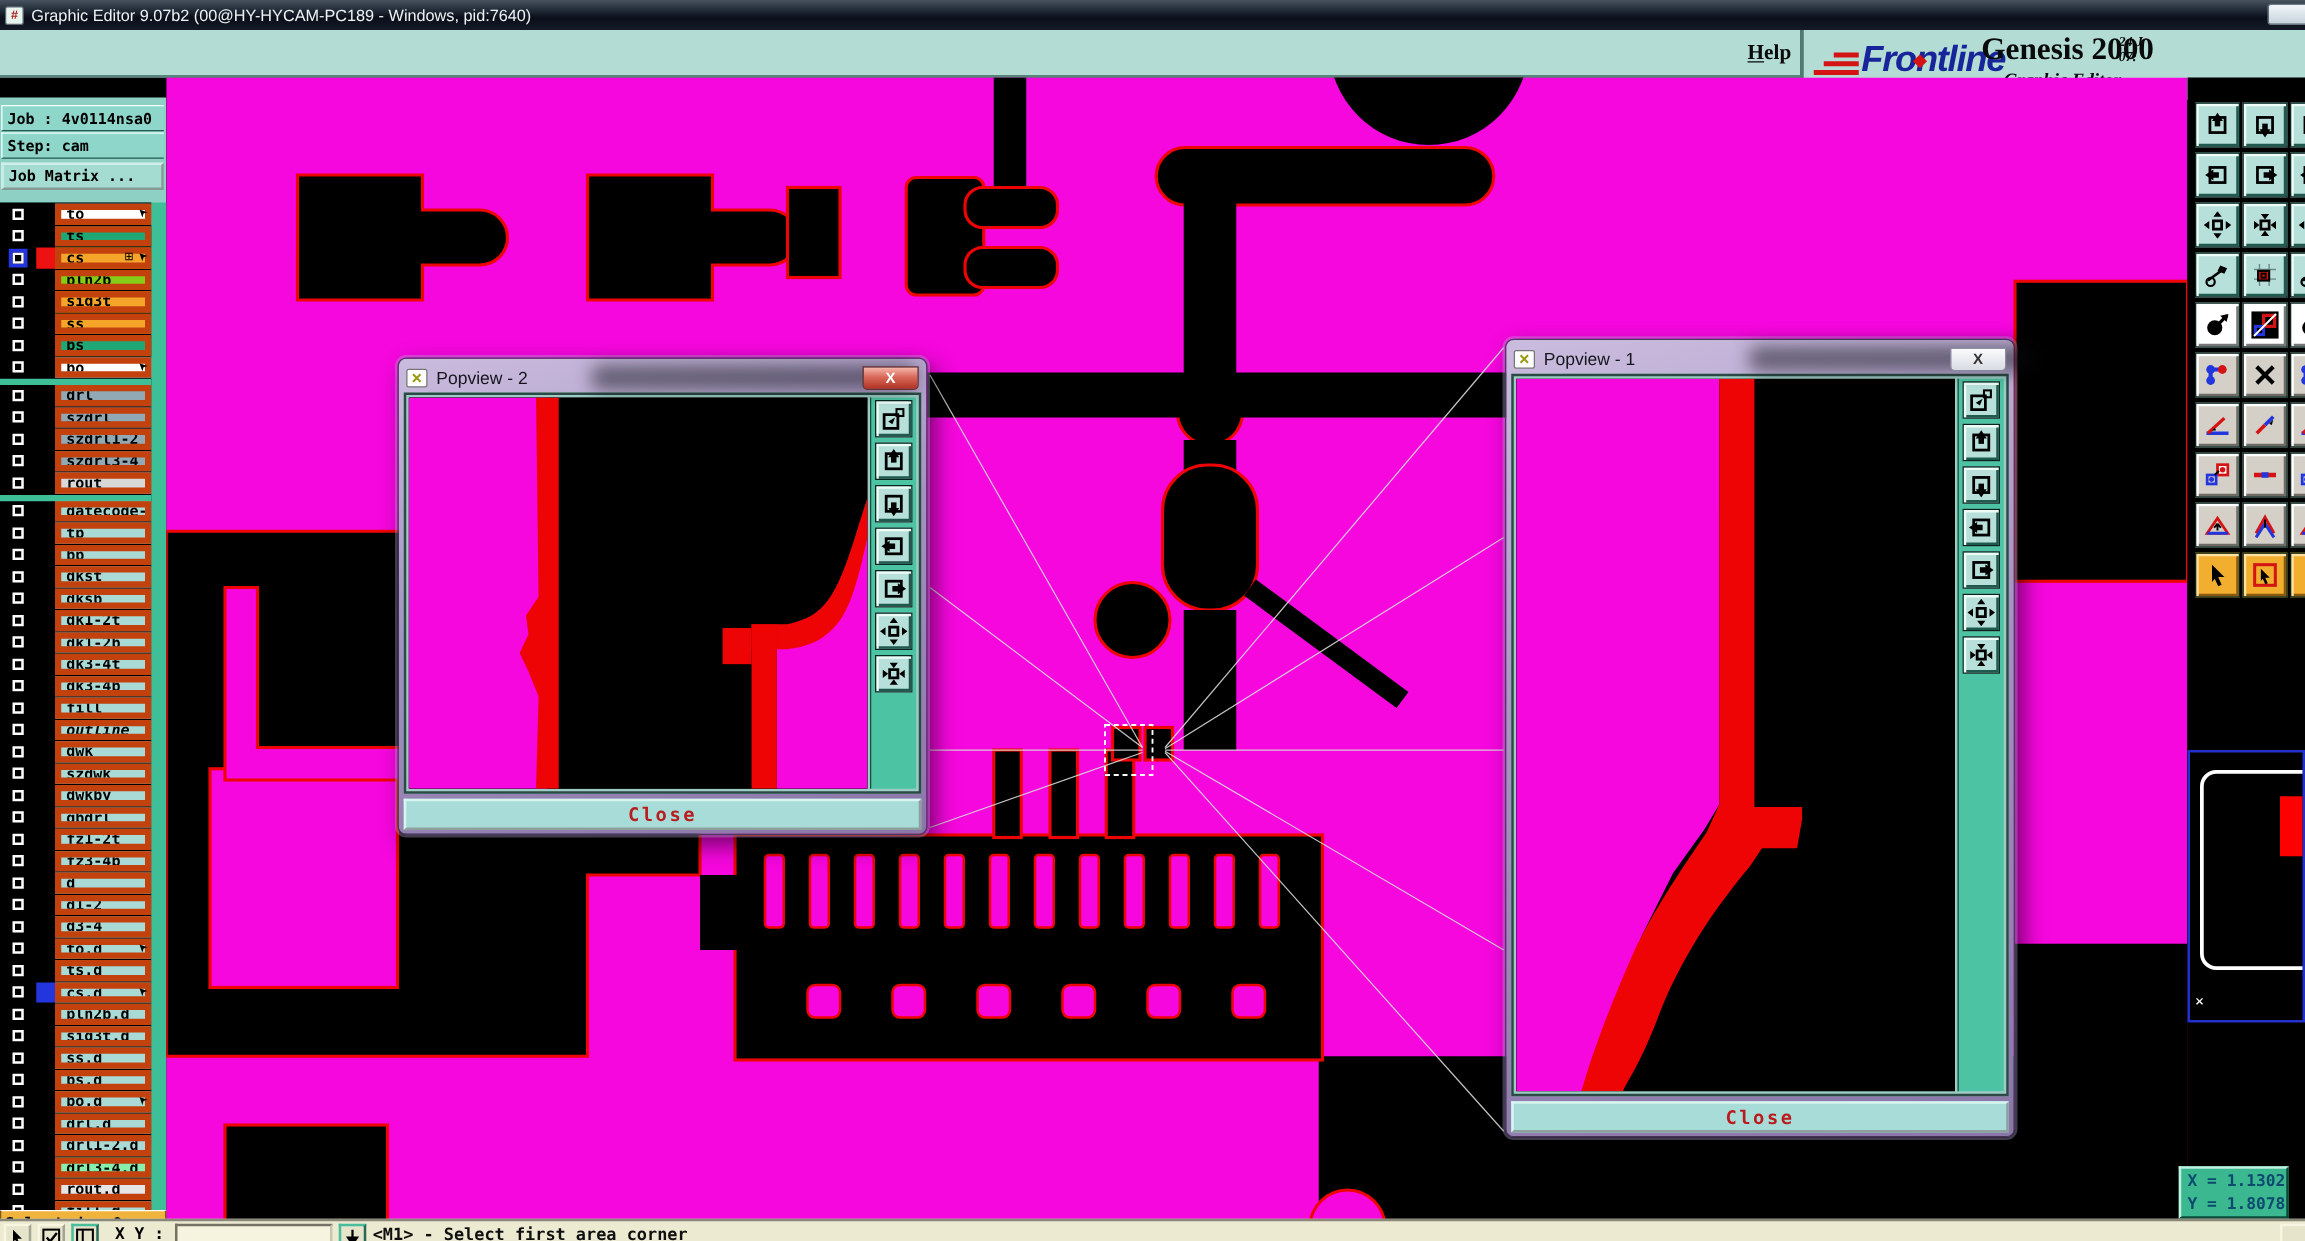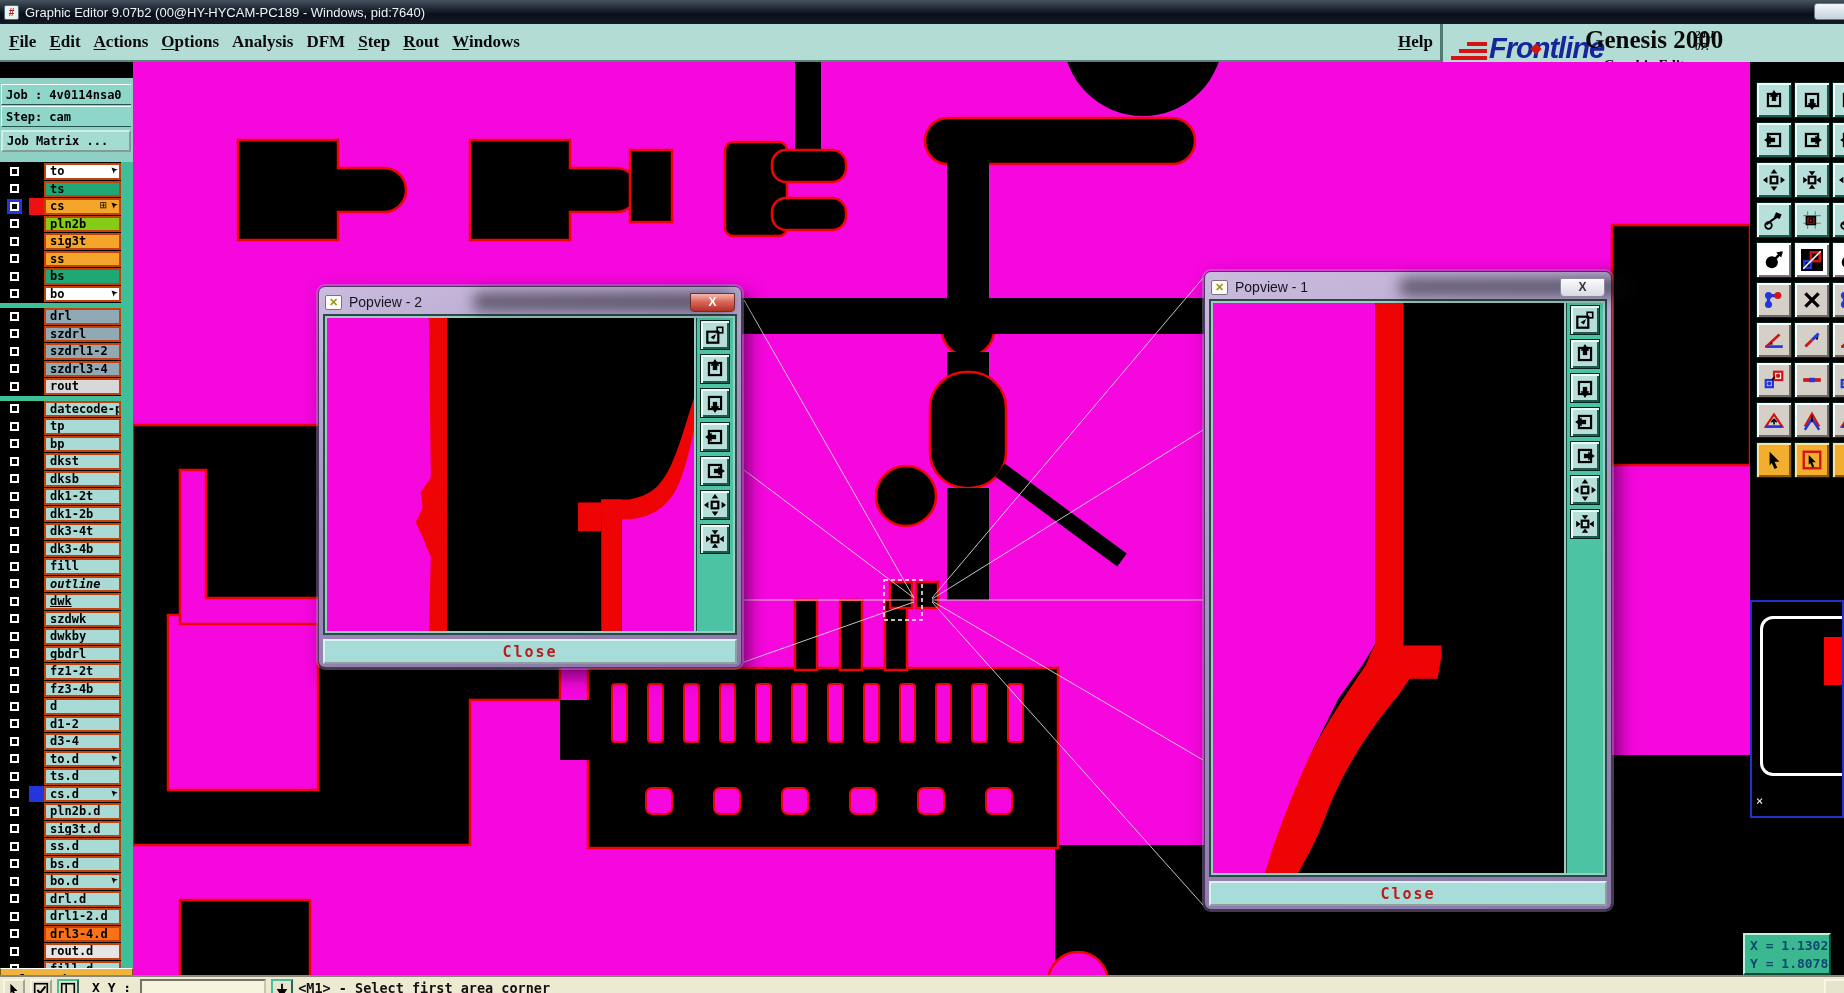--- a/index.html
+++ b/index.html
@@ -46,21 +46,21 @@
     font-size:12px;color:#000;display:flex;align-items:center;padding-left:4px;}
   .layerlist{position:absolute;left:0;top:84px;width:133px;height:846px;background:#3fbf98;}
   .lcol{position:absolute;left:0;top:0;width:121px;background:#000;padding:1px 0;}
   .lrow{display:flex;align-items:center;height:16.5px;margin-bottom:1px;position:relative;}
   .cbcell{width:29px;display:flex;align-items:center;justify-content:center;flex:none;}
   .cb{width:9px;height:9px;background:#000;border:2px solid #fff;display:block;}
   .cb.sel{outline:3px solid #2336dd;}
   .swcell{width:15px;height:100%;flex:none;}
   .lname{flex:1;height:100%;font-family:"DejaVu Sans Mono",monospace;font-weight:bold;
     font-size:12px;color:#000;display:flex;align-items:center;padding-left:4px;
-    overflow:hidden;white-space:nowrap;border:2px solid #c2410c;}
+    overflow:hidden;white-space:nowrap;border:5px solid #c2410c;}
   .larr{position:absolute;right:3px;top:2px;font-size:9px;color:#000;transform:rotate(-135deg);}
   .lgrid{position:absolute;right:14px;top:2px;font-size:9px;color:#000;}
   .lgap{height:5px;}
   .selbar{position:absolute;left:0px;top:890px;width:133px;height:22px;background:#f0b43c;
     border:1px solid #7a5a10;border-top-color:#fff;font-family:"DejaVu Sans Mono",monospace;
     font-weight:bold;font-size:13px;color:#000;display:flex;align-items:center;padding-left:3px;}
   
   .pcb{position:absolute;left:133px;top:62px;width:1617px;height:916px;}
   
   .rightpanel{position:absolute;left:1750px;top:62px;width:94px;height:916px;background:#000;}
@@ -130,31 +130,20 @@
 
 <div class="screen">
 
   <div class="titlebar">
     <span class="appicon">#</span>
     <span>Graphic Editor 9.07b2 (00@HY-HYCAM-PC189 - Windows, pid:7640)</span>
     <span class="win-min"></span>
   </div>
 
   <div class="menubar">
-    <span id="menu-left" style="display:flex;gap:13px;">
-        <span class="mitem"><u>F</u>ile</span>
-        <span class="mitem"><u>E</u>dit</span>
-        <span class="mitem"><u>A</u>ctions</span>
-        <span class="mitem"><u>O</u>ptions</span>
-        <span class="mitem">Analysis</span>
-        <span class="mitem">DFM</span>
-        <span class="mitem"><u>S</u>tep</span>
-        <span class="mitem"><u>R</u>out</span>
-        <span class="mitem"><u>W</u>indows</span>
-      </span>
     <span class="menu-help" id="menu-help">
         <span class="mitem"><u>H</u>elp</span>
       </span>
   </div>
 
   <div class="brand">
     <span class="speed">
       <i style="top:0;width:20px;"></i>
         <i style="top:7px;width:28px;"></i>
         <i style="top:14px;width:36px;"></i>
@@ -481,21 +470,21 @@
               <span class="cb"></span>
             </span>
             <span class="swcell"></span>
             <span class="lname" style="background: rgb(169, 218, 214);">drl1-2.d</span>
           </div>
           <div class="lrow">
             <span class="cbcell">
               <span class="cb"></span>
             </span>
             <span class="swcell"></span>
-            <span class="lname" style="background: #f97316;">drl3-4.d</span>
+            <span class="lname" style="background: #86efac;">drl3-4.d</span>
           </div>
           <div class="lrow">
             <span class="cbcell">
               <span class="cb"></span>
             </span>
             <span class="swcell"></span>
             <span class="lname" style="background: #e5e5e5;">rout.d</span>
           </div>
           <div class="lrow">
             <span class="cbcell">

